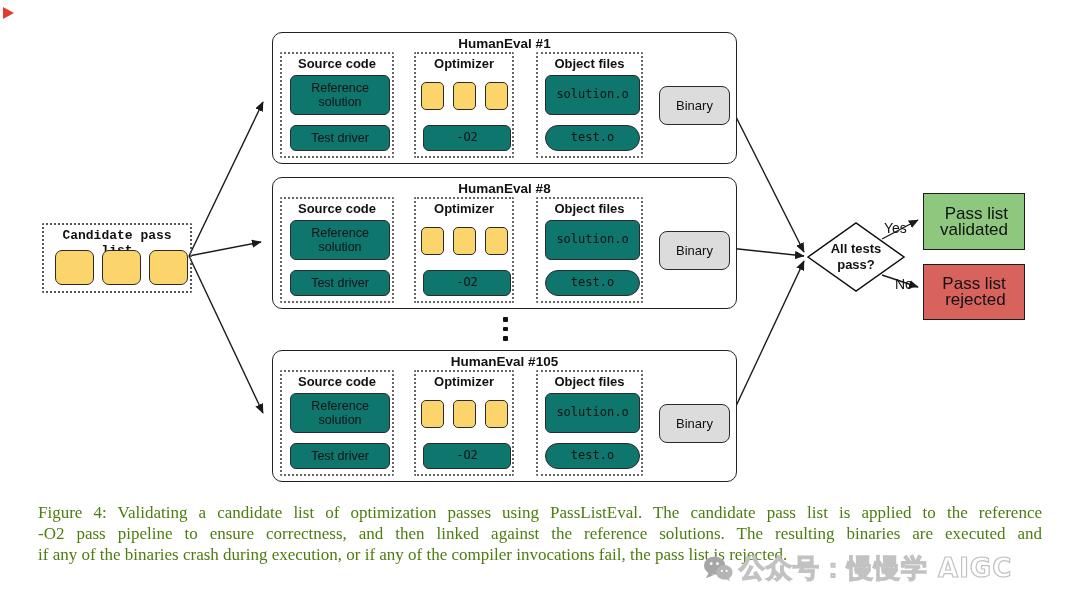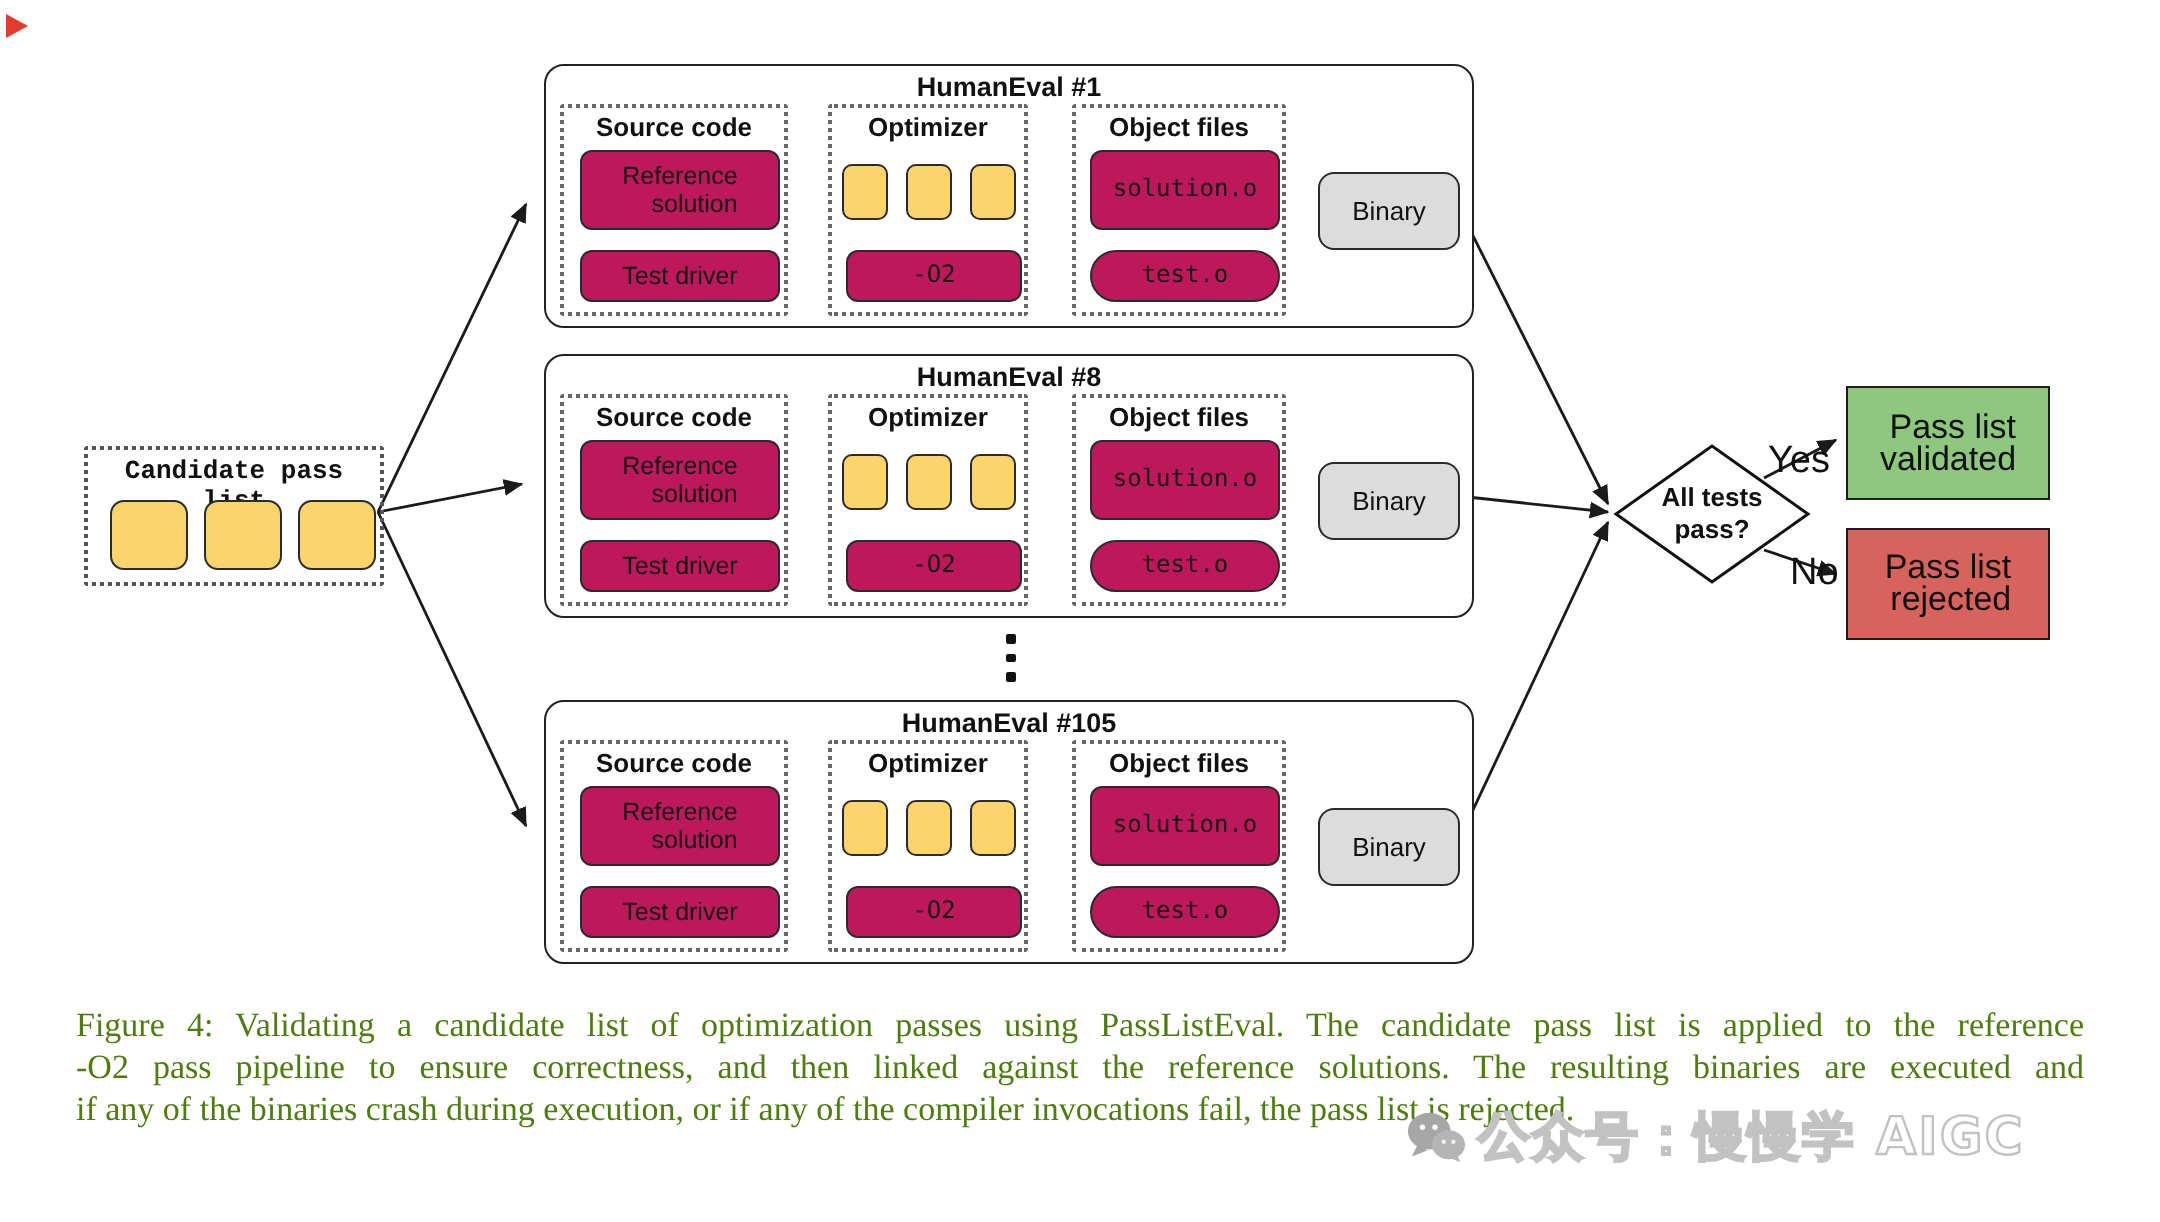--- a/index.html
+++ b/index.html
@@ -24,42 +24,42 @@
   .pipeline{position:absolute;left:272px;width:463px;height:130px;
     border:1.6px solid #222;border-radius:10px;background:#fff;}
   .p-title{position:absolute;top:3px;left:0;width:100%;text-align:center;
     font-weight:bold;font-size:13.5px;}
   .group{position:absolute;top:19px;height:106px;border:2px dotted #666;border-radius:2px;box-sizing:border-box;}
   .group.source{left:7px;width:114px;}
   .group.optimizer{left:141px;width:100px;}
   .group.object{left:263px;width:107px;}
   .g-title{position:absolute;top:2px;left:0;width:100%;text-align:center;
     font-weight:bold;font-size:13px;}
-  .bluebox{position:absolute;background:#be185d;border:1.5px solid #2b2b2b;border-radius:6px;
-    display:flex;align-items:center;justify-content:center;text-align:right;
+  .bluebox{position:absolute;background:#0f766e;border:1.5px solid #2b2b2b;border-radius:6px;
+    display:flex;align-items:center;justify-content:center;text-align:center;
     font-size:12.5px;white-space:pre-line;line-height:1.15;}
   .bluebox.ref{left:8px;top:21px;width:98px;height:38px;}
   .bluebox.test{left:8px;top:71px;width:98px;height:24px;}
   .bluebox.o2{left:7px;top:71px;width:86px;height:24px;}
   .bluebox.solo{left:7px;top:21px;width:93px;height:38px;}
   .bluebox.testo{left:7px;top:71px;width:93px;height:24px;border-radius:13px;}
   .mono{font-family:"DejaVu Sans Mono","Liberation Mono",monospace;font-size:12px;}
   .passrow{position:absolute;left:0;top:28px;width:100%;display:flex;justify-content:center;gap:9px;}
   .pass-sq{width:21px;height:26px;background:#fbd56b;border:1.5px solid #2b2b2b;border-radius:5px;}
   .binary{position:absolute;left:386px;top:53px;width:69px;height:37px;background:#dcdcdc;
     border:1.6px solid #2b2b2b;border-radius:8px;display:flex;align-items:center;
     justify-content:center;font-size:13px;}
 
   .vdots{position:absolute;left:503px;top:317px;display:flex;flex-direction:column;gap:5px;}
   .vdots i{width:4.5px;height:4.5px;background:#111;border-radius:1px;}
 
   
   .diamond-text{position:absolute;left:808px;top:241px;width:96px;text-align:center;
     font-weight:bold;font-size:13px;line-height:16px;white-space:pre-line;}
-  .branch-label{position:absolute;font-size:19px;}
+  .branch-label{position:absolute;font-size:14px;}
   .branch-label.yes{left:884px;top:220px;}
   .branch-label.no{left:895px;top:276px;}
   .outcome{position:absolute;left:923px;width:100px;border:1.6px solid #1c1c1c;border-radius:0;
     display:flex;align-items:center;justify-content:center;text-align:right;
     font-size:17px;line-height:16px;white-space:pre-line;}
   .outcome.ok{top:193px;height:55px;background:#8dc87e;}
   .outcome.bad{top:264px;height:54px;background:#d8625c;}
 
   
   .caption{position:absolute;left:38px;top:502px;width:1004px;

